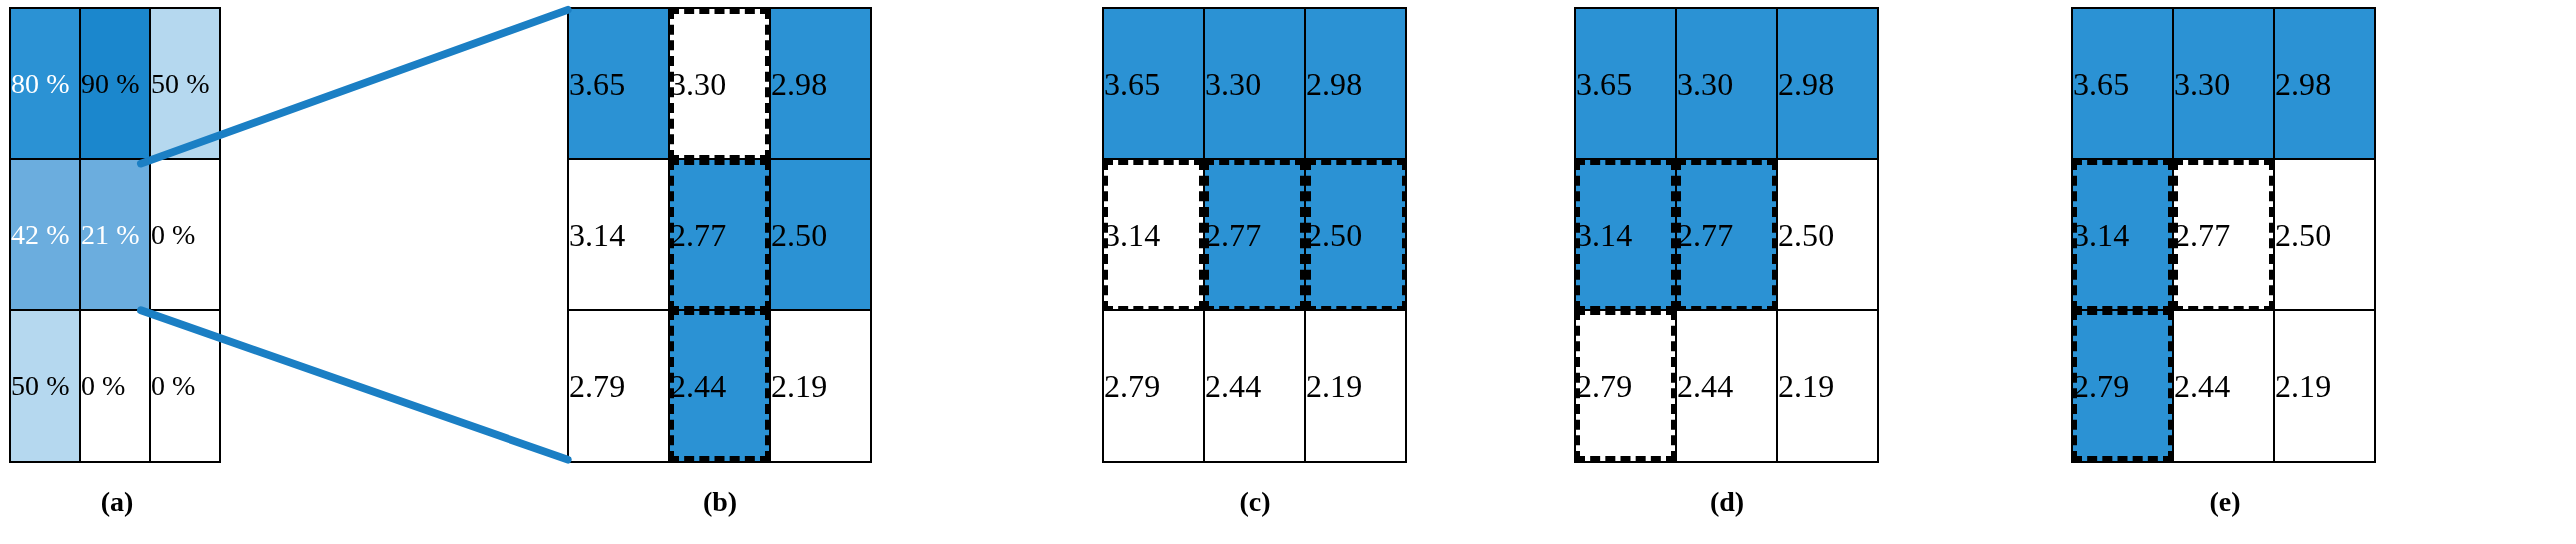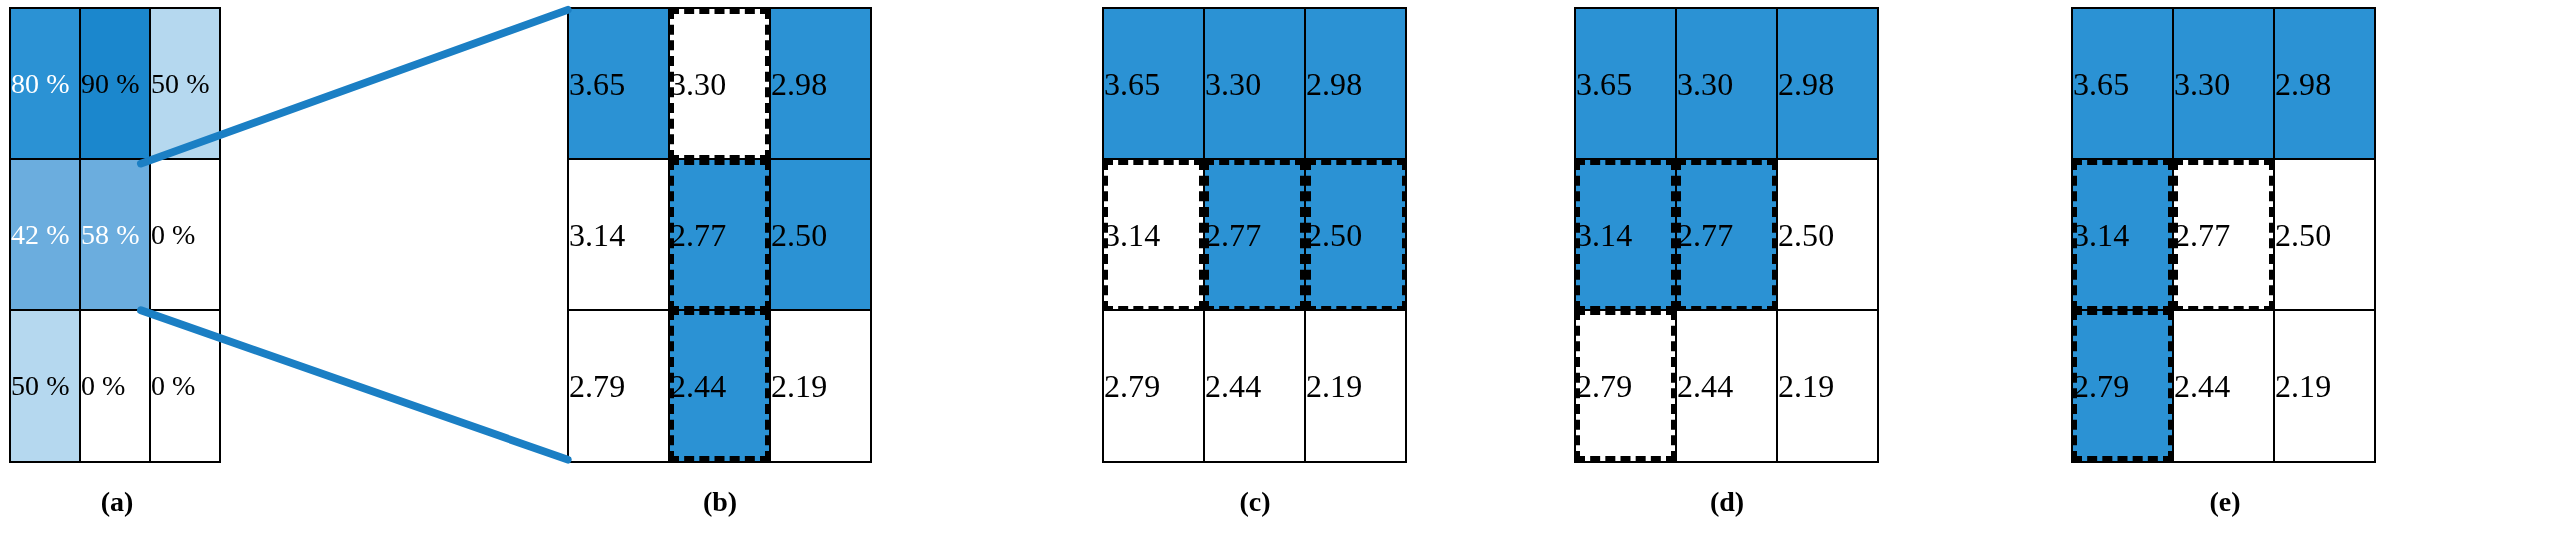--- a/index.html
+++ b/index.html
@@ -90,21 +90,21 @@
           <span class="txt">90 %</span>
         </div>
       <div class="cell" style="background:#b5d8ef;color:#000;">
           <span class="txt">50 %</span>
         </div>
 
       <div class="cell" style="background:#6badde;color:#fff;">
           <span class="txt">42 %</span>
         </div>
       <div class="cell" style="background:#6badde;color:#fff;">
-          <span class="txt">58 %</span>
+          <span class="txt">21 %</span>
         </div>
       <div class="cell" style="background:#ffffff;color:#000;">
           <span class="txt">0 %</span>
         </div>
 
       <div class="cell" style="background:#b5d8ef;color:#000;">
           <span class="txt">50 %</span>
         </div>
       <div class="cell" style="background:#ffffff;color:#000;">
           <span class="txt">0 %</span>

